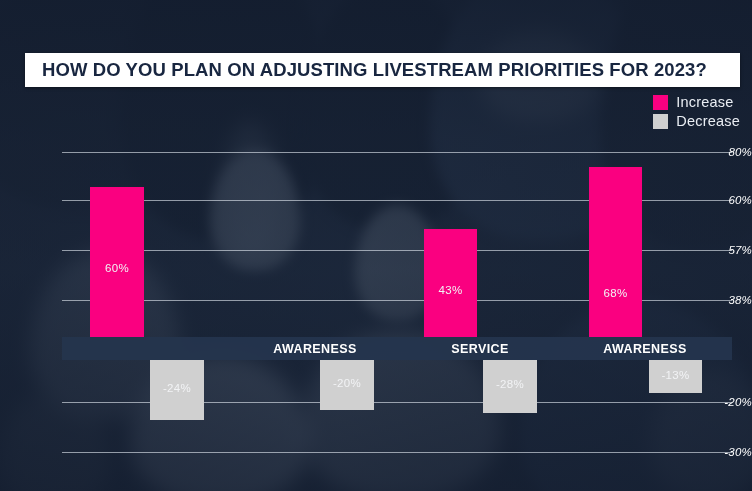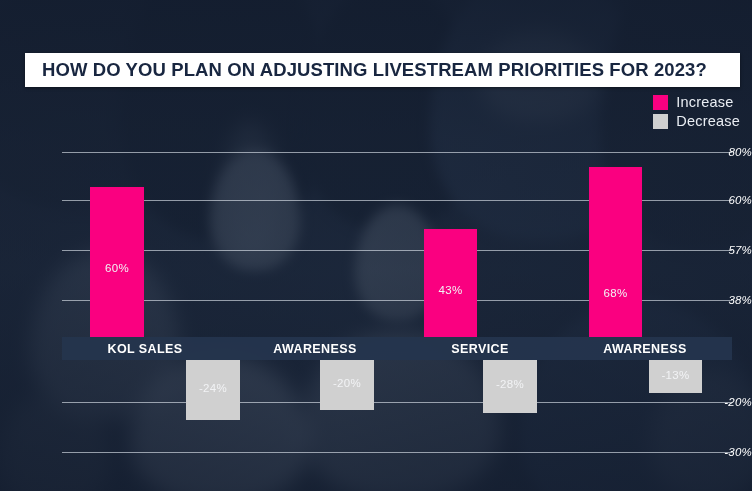--- a/index.html
+++ b/index.html
@@ -149,21 +149,21 @@
 
   <div class="gridline" style="top:402px;"></div>
   <div class="ytick" style="top:402px;">-20%</div>
 
   <div class="gridline" style="top:452px;"></div>
   <div class="ytick" style="top:452px;">-30%</div>
 
   <div class="bar bar-pos" style="left:90px; width:54px; top:187px; height:150px;">
     <span class="bar-label" style="top:75px;">60%</span>
   </div>
-  <div class="bar bar-neg" style="left:150px; width:54px; top:360px; height:60px;margin-left:36px;">
+  <div class="bar bar-neg" style="left:150px; width:54px; top:360px; height:60px;">
     <span class="bar-label" style="top:22px;">-24%</span>
   </div>
 
   <div class="bar bar-neg" style="left:320px; width:54px; top:360px; height:50px;">
     <span class="bar-label" style="top:17px;">-20%</span>
   </div>
 
   <div class="bar bar-pos" style="left:424px; width:53px; top:229px; height:108px;">
     <span class="bar-label" style="top:55px;">43%</span>
   </div>
@@ -172,17 +172,16 @@
   </div>
 
   <div class="bar bar-pos" style="left:589px; width:53px; top:167px; height:170px;">
     <span class="bar-label" style="top:88px;margin-top:32px;">68%</span>
   </div>
   <div class="bar bar-neg" style="left:649px; width:53px; top:360px; height:33px;">
     <span class="bar-label" style="top:9px;">-13%</span>
   </div>
 
   <div id="cat-band"></div>
-  <div class="cat-label" style="left:80px; width:130px;">KOL SALES</div>
   <div class="cat-label" style="left:415px; width:130px;">SERVICE</div>
   <div class="cat-label" style="left:245px; width:140px;">AWARENESS</div>
   <div class="cat-label" style="left:580px; width:130px;">AWARENESS</div>
 </div>
 
 </body></html>

